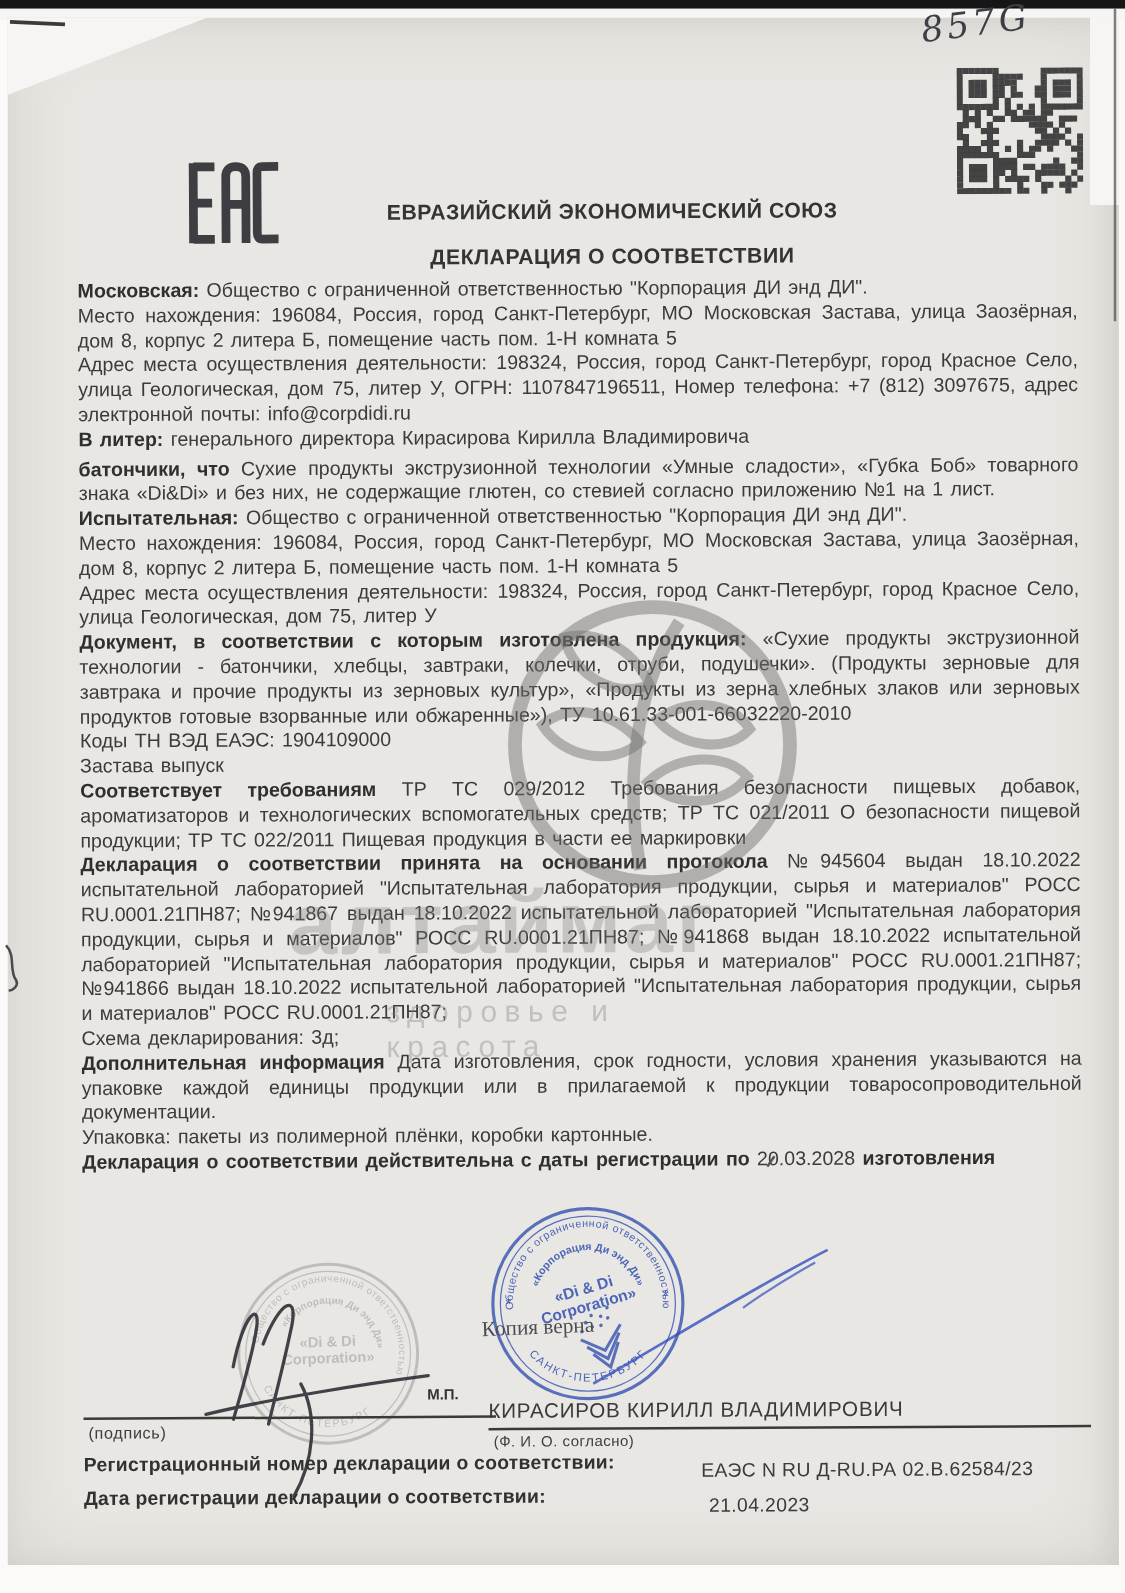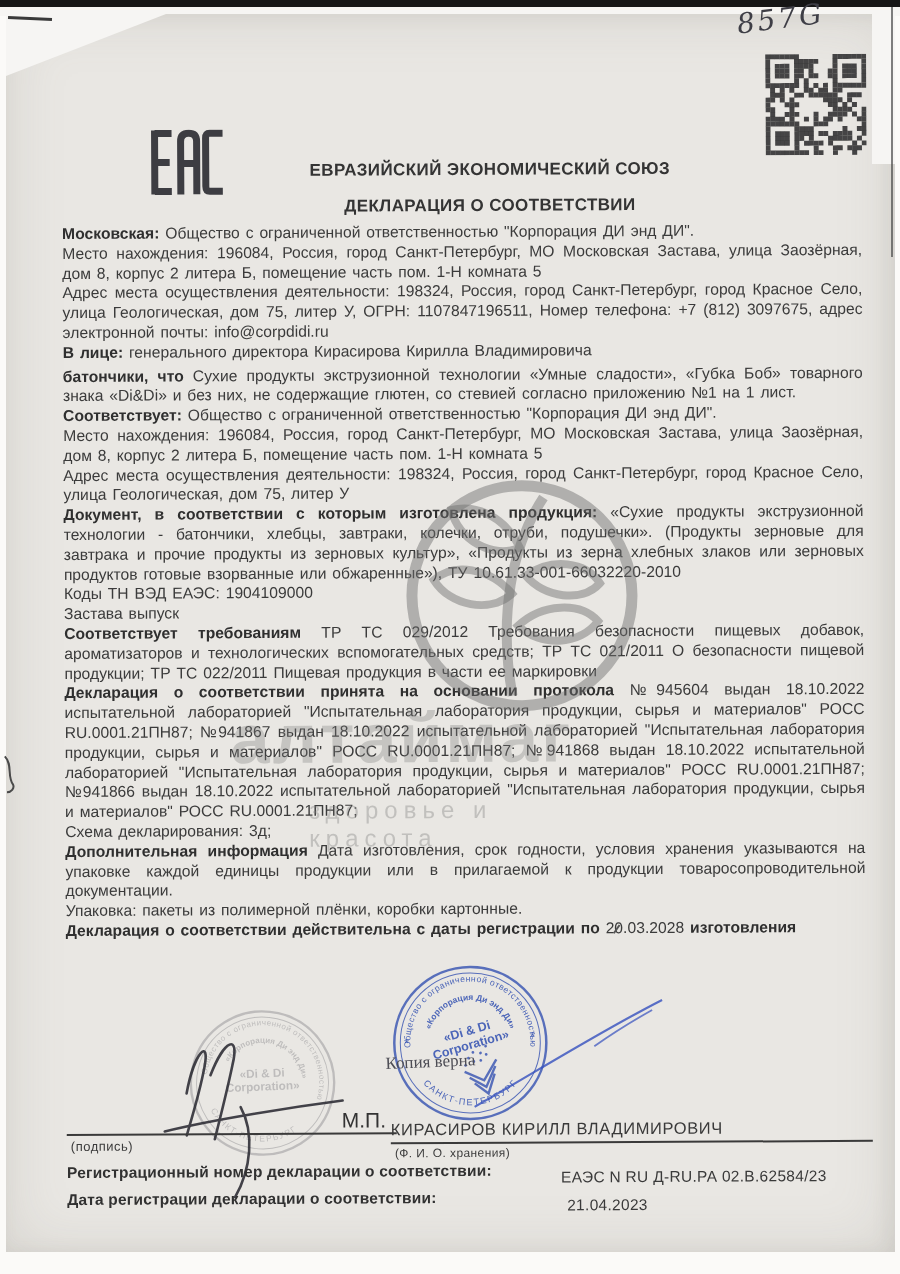--- a/index.html
+++ b/index.html
@@ -58,21 +58,21 @@
   #stamp-gray text{fill:#5c5c63;}
   #copy-note{left:381px;top:1052px;font-family:"Liberation Serif",serif;font-size:17px;
              color:#4d4d55;transform:rotate(-2deg);}
   #pen-line{left:440px;top:985px;width:240px;height:140px;}
   #signature{left:140px;top:1008px;width:260px;height:195px;}
 
   
   .uline{height:2px;background:#3a3a3a;}
   #sig-line{left:62px;top:1132px;width:330px;}
   #sig-caption{left:66px;top:1137px;font-size:13px;color:#3d3d3d;letter-spacing:.5px;text-align:center;}
-  #mp-label{left:313px;top:1108px;font-size:21px;font-weight:normal;color:#333;padding-left:24px;}
+  #mp-label{left:313px;top:1108px;font-size:12px;font-weight:bold;color:#333;padding-left:24px;}
   #applicant-name{left:386px;top:1120px;font-size:16.5px;color:#3a3a3a;letter-spacing:.6px;}
   #name-line{left:386px;top:1142px;width:482px;}
   #name-caption{left:390px;top:1146px;font-size:12px;color:#3d3d3d;letter-spacing:.4px;}
   .flabel{left:62px;font-size:15.5px;font-weight:bold;color:#313131;letter-spacing:.2px;}
   .fvalue{font-size:15.5px;color:#3a3a3a;letter-spacing:.3px;}
   #reg-label{top:1162px;}
   #reg-value{left:556px;top:1169px;}
   #date-label{top:1189px;}
   #date-value{left:562px;top:1197px;}
 
@@ -347,23 +347,23 @@
     </svg>
   </div>
 
   <div class="abs title" id="title1">ЕВРАЗИЙСКИЙ ЭКОНОМИЧЕСКИЙ СОЮЗ</div>
   <div class="abs title" id="title2">ДЕКЛАРАЦИЯ О СООТВЕТСТВИИ</div>
 
   <div class="abs" id="doc-body">
       <div class="para"><b>Московская: </b><span>Общество с ограниченной ответственностью "Корпорация ДИ энд ДИ".</span></div>
       <div class="para"><span>Место нахождения: 196084, Россия, город Санкт-Петербург, МО Московская Застава, улица Заозёрная, дом 8, корпус 2 литера Б, помещение часть пом. 1-Н комната 5</span></div>
       <div class="para"><span>Адрес места осуществления деятельности: 198324, Россия, город Санкт-Петербург, город Красное Село, улица Геологическая, дом 75, литер У, ОГРН: 1107847196511, Номер телефона: +7 (812) 3097675, адрес электронной почты: info@corpdidi.ru</span></div>
-      <div class="para"><b>В лице: </b><span>генерального директора Кирасирова Кирилла Владимировича</span></div>
+      <div class="para"><b>В литер: </b><span>генерального директора Кирасирова Кирилла Владимировича</span></div>
       <div class="para"><b>батончики, что </b><span>Сухие продукты экструзионной технологии «Умные сладости», «Губка Боб» товарного знака «Di&amp;Di» и без них, не содержащие глютен, со стевией согласно приложению №1 на 1 лист.</span></div>
-      <div class="para"><b>Соответствует: </b><span>Общество с ограниченной ответственностью "Корпорация ДИ энд ДИ".</span></div>
+      <div class="para"><b>Испытательная: </b><span>Общество с ограниченной ответственностью "Корпорация ДИ энд ДИ".</span></div>
       <div class="para"><span>Место нахождения: 196084, Россия, город Санкт-Петербург, МО Московская Застава, улица Заозёрная, дом 8, корпус 2 литера Б, помещение часть пом. 1-Н комната 5</span></div>
       <div class="para"><span>Адрес места осуществления деятельности: 198324, Россия, город Санкт-Петербург, город Красное Село, улица Геологическая, дом 75, литер У</span></div>
       <div class="para"><b>Документ, в соответствии с которым изготовлена продукция: </b><span>«Сухие продукты экструзионной технологии - батончики, хлебцы, завтраки, колечки, отруби, подушечки». (Продукты зерновые для завтрака и прочие продукты из зерновых культур», «Продукты из зерна хлебных злаков или зерновых продуктов готовые взорванные или обжаренные»), ТУ 10.61.33-001-66032220-2010</span></div>
       <div class="para"><span>Коды ТН ВЭД ЕАЭС: 1904109000</span></div>
       <div class="para"><span>Застава выпуск</span></div>
       <div class="para"><b>Соответствует требованиям </b><span>ТР ТС 029/2012 Требования безопасности пищевых добавок, ароматизаторов и технологических вспомогательных средств; ТР ТС 021/2011 О безопасности пищевой продукции; ТР ТС 022/2011 Пищевая продукция в части ее маркировки</span></div>
       <div class="para"><b>Декларация о соответствии принята на основании протокола </b><span>№945604 выдан 18.10.2022 испытательной лабораторией "Испытательная лаборатория продукции, сырья и материалов" РОСС RU.0001.21ПН87; №941867 выдан 18.10.2022 испытательной лабораторией "Испытательная лаборатория продукции, сырья и материалов" РОСС RU.0001.21ПН87; №941868 выдан 18.10.2022 испытательной лабораторией "Испытательная лаборатория продукции, сырья и материалов" РОСС RU.0001.21ПН87; №941866 выдан 18.10.2022 испытательной лабораторией "Испытательная лаборатория продукции, сырья и материалов" РОСС RU.0001.21ПН87;</span></div>
       <div class="para"><span>Схема декларирования: 3д;</span></div>
       <div class="para"><b>Дополнительная информация </b><span>Дата изготовления, срок годности, условия хранения указываются на упаковке каждой единицы продукции или в прилагаемой к продукции товаросопроводительной документации.</span></div>
       <div class="para"><span>Упаковка: пакеты из полимерной плёнки, коробки картонные.</span></div>
@@ -448,21 +448,21 @@
       <path d="M20,122 C70,110 150,98 198,92"></path>
       <path d="M96,98 C110,124 106,160 90,188"></path>
     </g>
   </svg>
 
   <div class="abs uline" id="sig-line"></div>
   <div class="abs" id="sig-caption">(подпись)</div>
   <div class="abs" id="mp-label">М.П.</div>
   <div class="abs" id="applicant-name">КИРАСИРОВ КИРИЛЛ ВЛАДИМИРОВИЧ</div>
   <div class="abs uline" id="name-line"></div>
-  <div class="abs" id="name-caption">(Ф. И. О. хранения)</div>
+  <div class="abs" id="name-caption">(Ф. И. О. согласно)</div>
   <div class="abs flabel" id="reg-label">Регистрационный номер декларации о соответствии:</div>
   <div class="abs fvalue" id="reg-value">ЕАЭС N RU Д-RU.РА 02.В.62584/23</div>
   <div class="abs flabel" id="date-label">Дата регистрации декларации о соответствии:</div>
   <div class="abs fvalue" id="date-value">21.04.2023</div>
 
   <div class="abs" id="tickmark"></div>
   <svg class="abs" id="edge-squiggle" width="14" height="40" viewBox="0 0 14 40">
     <path d="M2,2 C10,10 4,22 10,30 C12,34 8,38 4,38" stroke="#4a4a4a" stroke-width="2" fill="none"></path>
   </svg>
 

